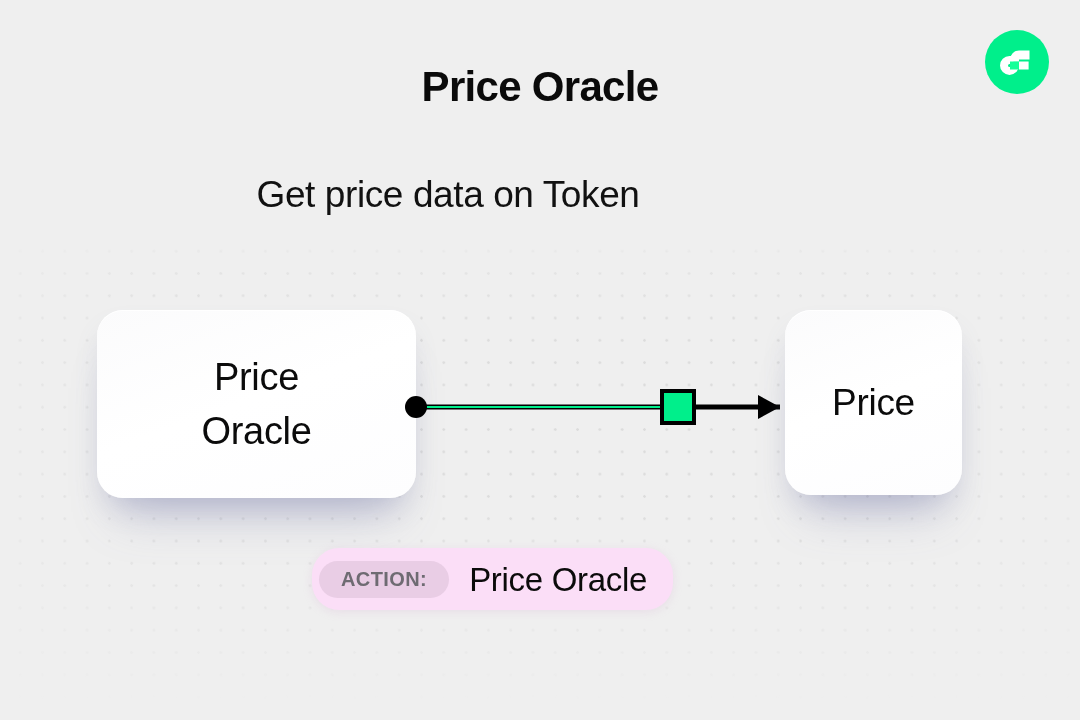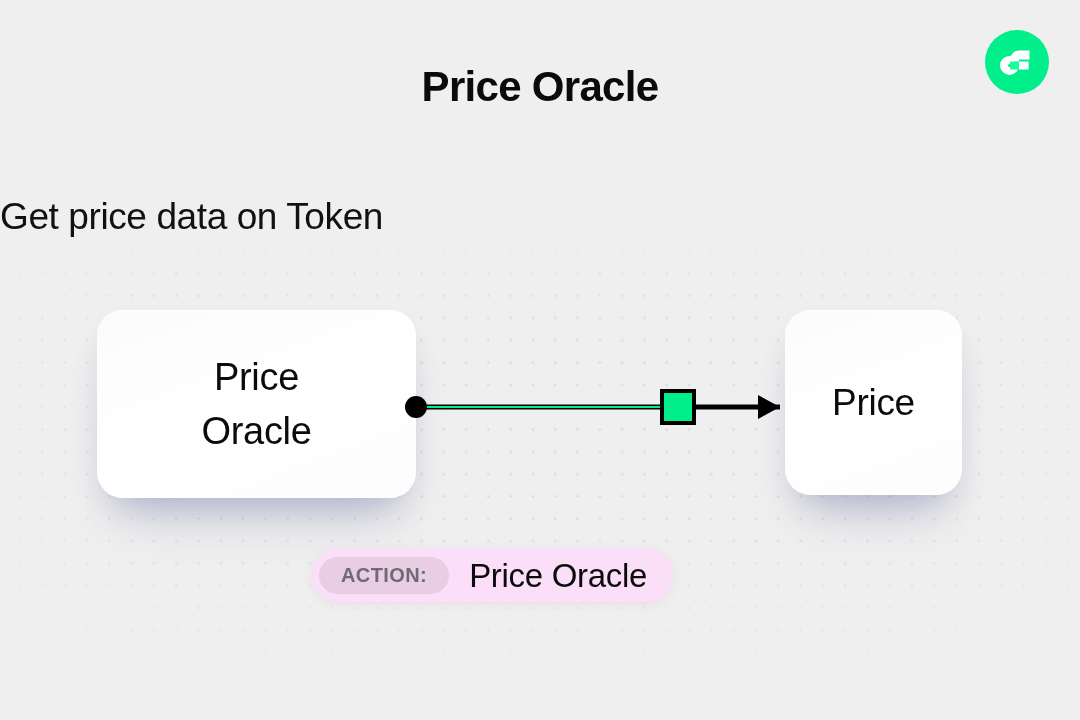--- a/index.html
+++ b/index.html
@@ -46,24 +46,24 @@
     width: 1080px;
     text-align: center;
     font-size: 42px;
     font-weight: bold;
     letter-spacing: -0.7px;
     color: #0a0a0a;
   }
 
   #page-subtitle {
     position: absolute;
-    top: 196px;
+    top: 174px;
     left: 0;
     width: 896px;
-    text-align: left;
+    text-align: center;
     font-size: 37px;
     font-weight: 400;
     letter-spacing: -0.4px;
     color: #111111;
   }
 
   
   #brand-logo {
     position: absolute;
     top: 30px;
@@ -117,21 +117,21 @@
     width: 400px;
     height: 46px;
     pointer-events: none;
   }
 
   
   #action-badge {
     position: absolute;
     left: 312px;
     top: 548px;
-    height: 54px;
+    height: 62px;
     background: #fbdef7;
     border-radius: 27px;
     display: flex;
     align-items: center;
     padding: 0 26px 0 7px;
     box-shadow: 0 2px 10px rgba(210,160,205,.22);
   }
 
   #action-badge-key {
     background: #e9cde5;

